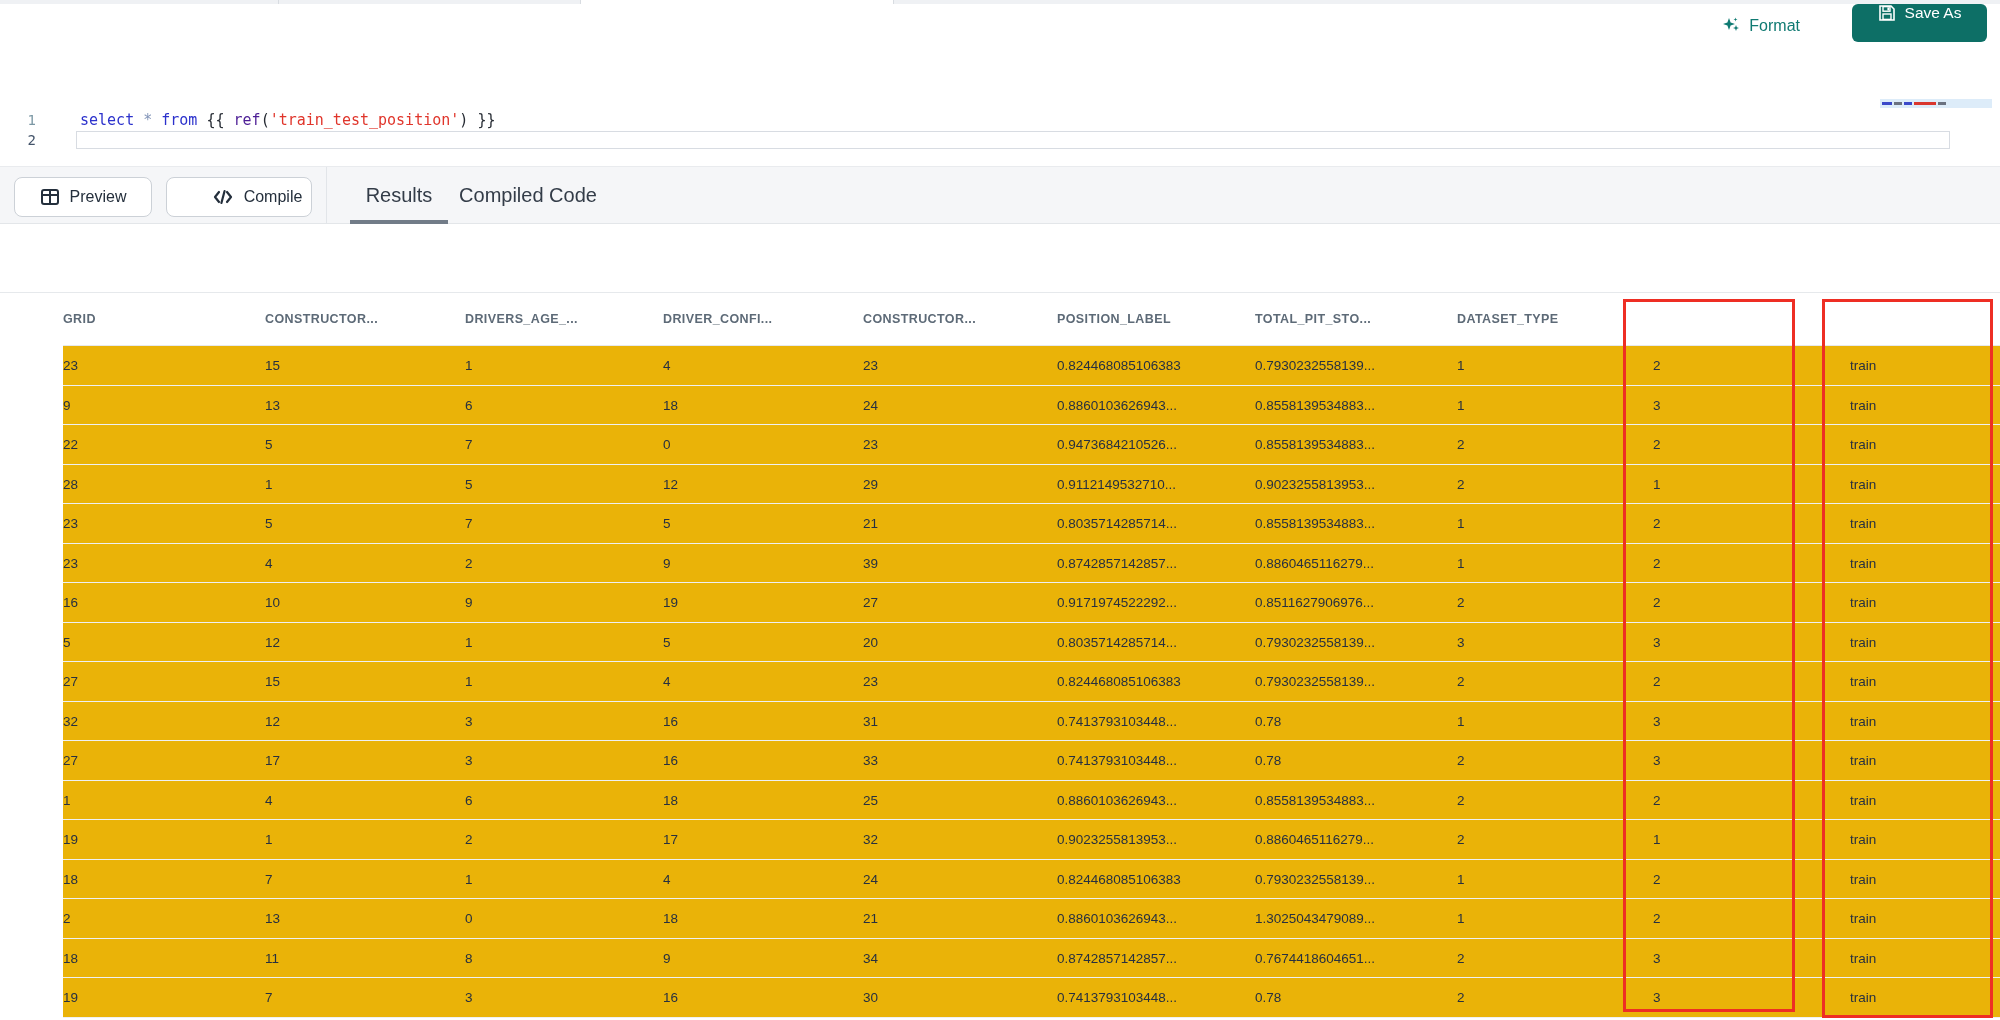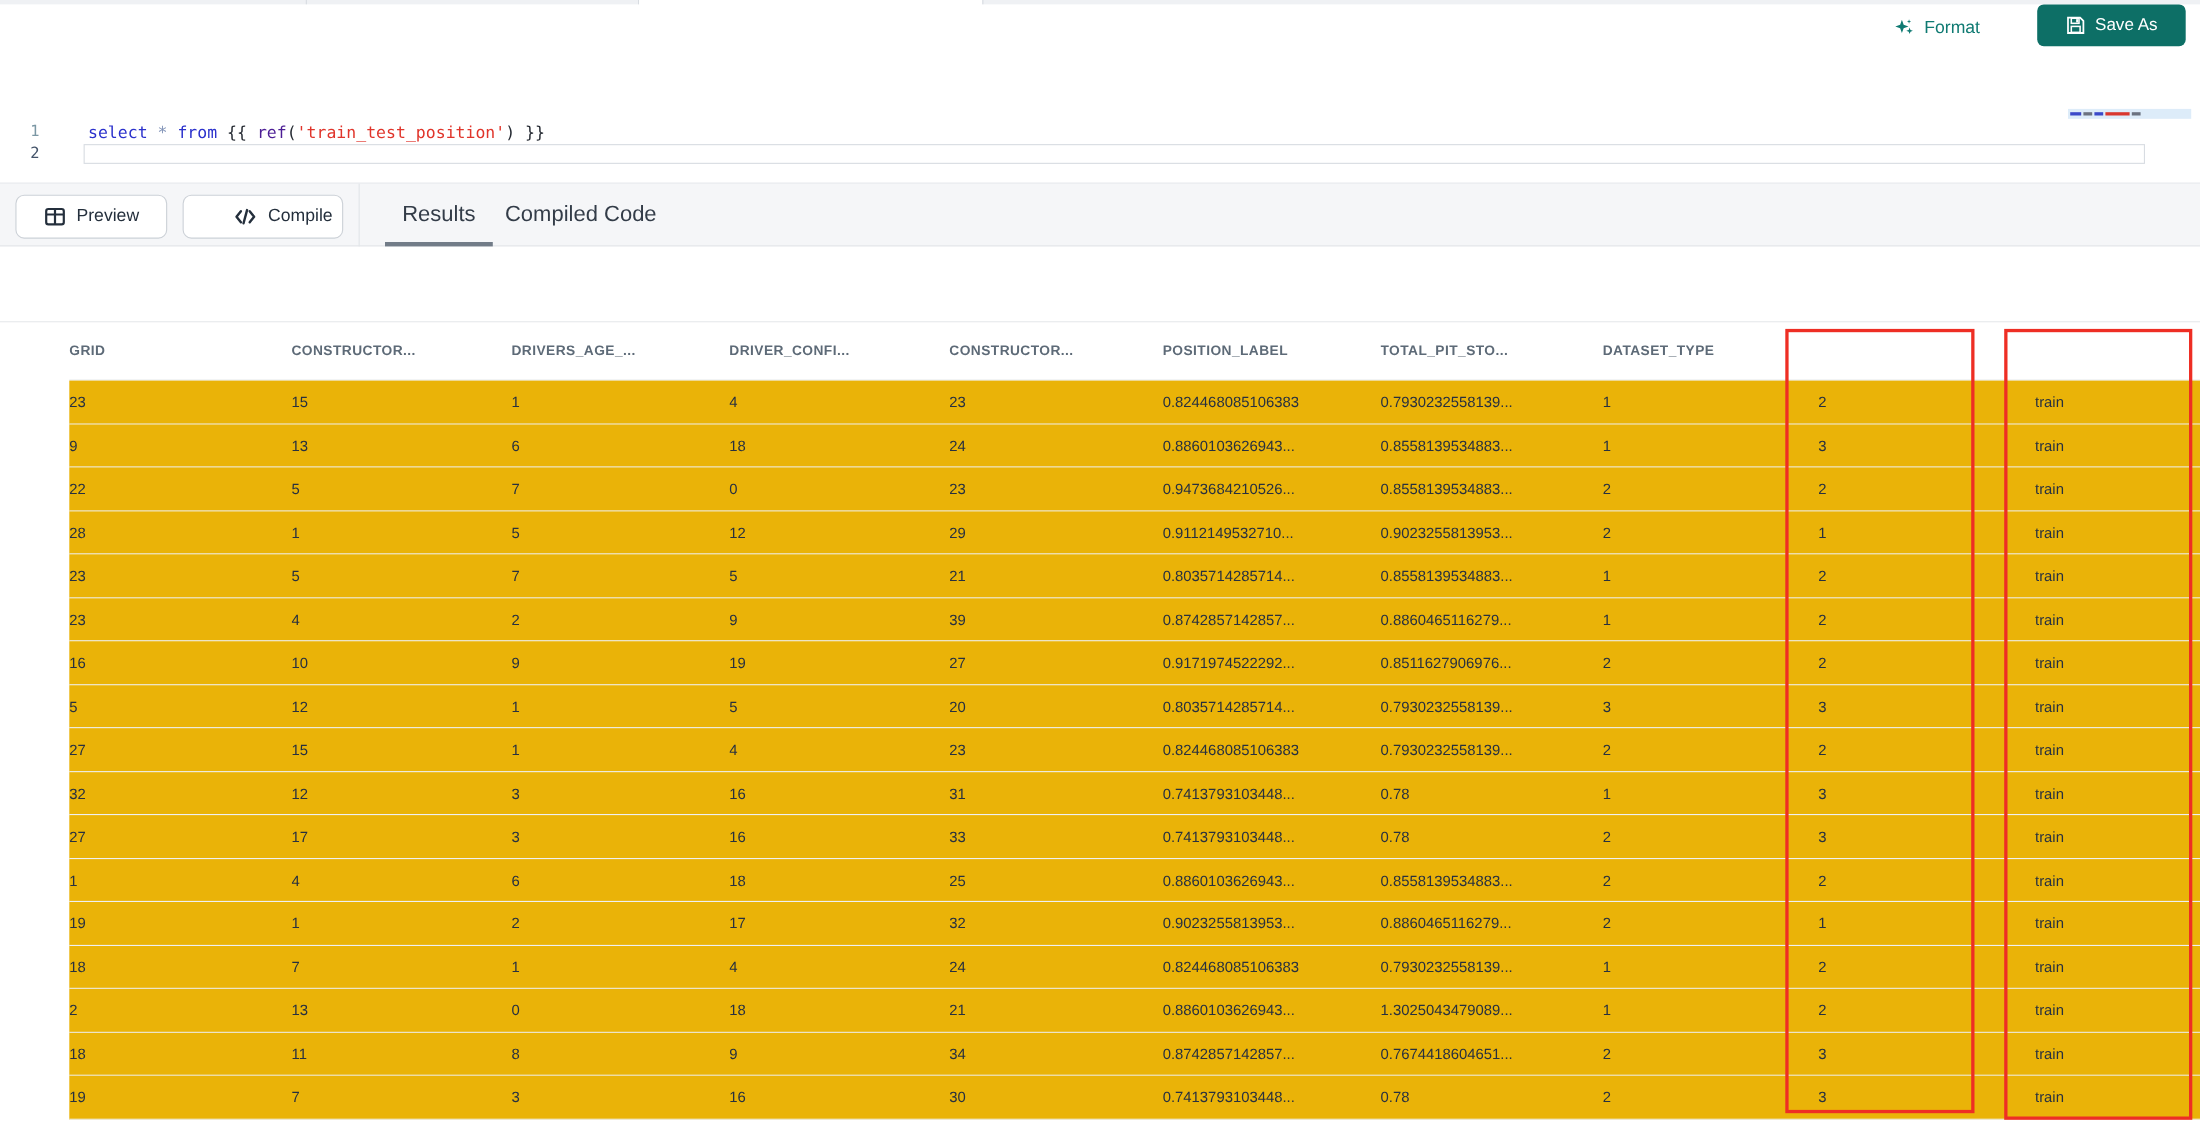--- a/index.html
+++ b/index.html
@@ -10,21 +10,21 @@
   .tabstrip { position:absolute; left:0; top:0; width:2000px; height:8px; background:#eff1f4; }
   .tabstrip .seg { position:absolute; top:0; height:8px; }
   .tabstrip .div { position:absolute; top:0; width:1px; height:8px; background:#d8dce1; }
   .tabstrip .active { background:#ffffff; }
 
   
   .topbar { position:absolute; left:0; top:4px; width:2000px; height:42px; background:#fff; }
   .format-btn { position:absolute; right:200px; top:9px; height:26px; display:flex; align-items:center; gap:8px;
                 color:#0f7a72; font-size:16px; cursor:pointer; }
   .saveas-btn { position:absolute; right:13px; top:0px; width:135px; height:38px; background:#0d6f66; border:none;
-                border-radius:6px; color:#fff; font-size:15.5px; display:flex; align-items:center; justify-content:center;
+                border-radius:6px; color:#fff; font-size:15.5px; display:flex; justify-content:center;
                 gap:9px; cursor:pointer; font-family:"Liberation Sans", sans-serif; }
 
   
   .editor { position:absolute; left:0; top:50px; width:2000px; height:116px; background:#fff; }
   .lineno { position:absolute; width:20px; text-align:right; font-family:"DejaVu Sans Mono", monospace; font-size:14px; }
   .ln1 { left:16px; top:62px; color:#7b97a4; }
   .ln2 { left:16px; top:82px; color:#44546a; }
   .codeline { position:absolute; left:80px; top:61px; font-family:"DejaVu Sans Mono", monospace; font-size:15px; white-space:pre; color:#262b33; }
   .tok-kw { color:#2b31cc; }
   .tok-fn { color:#4c1d95; }

